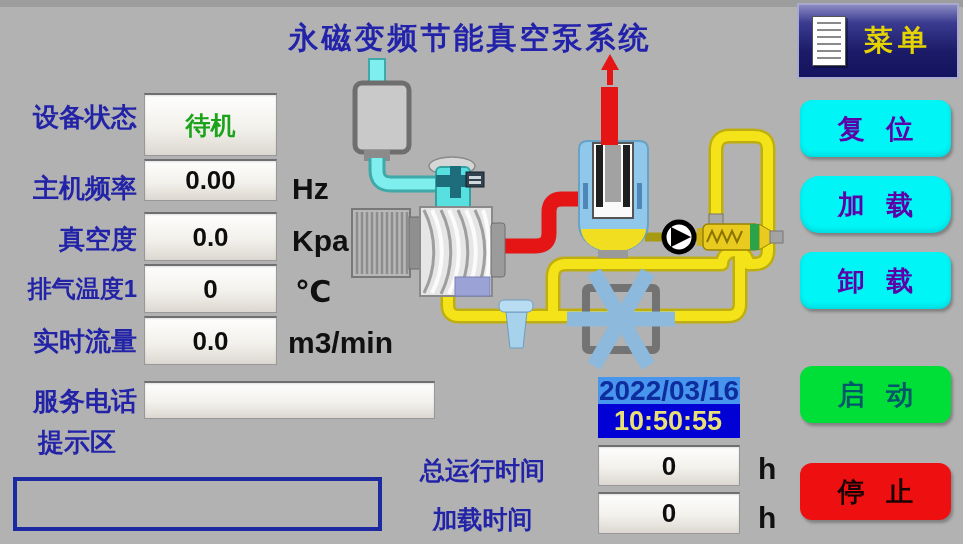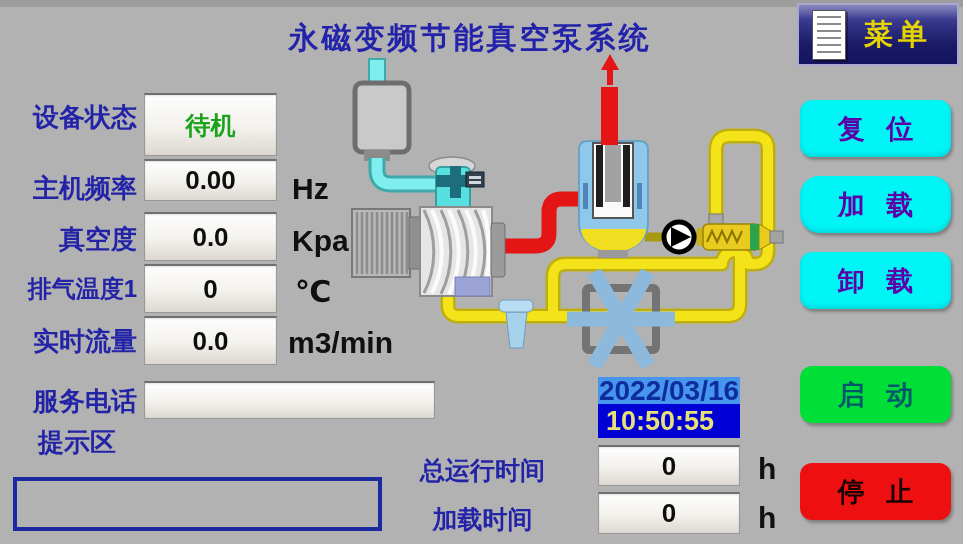--- a/index.html
+++ b/index.html
@@ -33,42 +33,42 @@
   #unit3{left:295px;top:274px}#unit4{left:288px;top:326px}
 
   
   #prompt-box{position:absolute;left:13px;top:477px;width:369px;height:54px;
     border:4px solid #1c2aa2;background:transparent;box-sizing:border-box;}
 
   
   #date-box{position:absolute;left:598px;top:377px;width:142px;height:27px;background:#4795ec;
     color:#0d2d9e;font-size:28px;font-weight:bold;display:flex;align-items:center;justify-content:center;}
   #time-box{position:absolute;left:598px;top:404px;width:142px;height:34px;background:#0101d6;
-    color:#e9e175;font-size:27px;font-weight:bold;display:flex;align-items:center;padding-left:8px;box-sizing:border-box;}
+    color:#e9e175;font-size:27px;font-weight:bold;display:flex;align-items:center;padding-left:16px;box-sizing:border-box;}
 
   
   .rt-lbl{position:absolute;left:380px;width:205px;text-align:center;color:#2323a8;
     font-size:25px;font-weight:bold;white-space:nowrap;}
   #rt-label{top:454px}#lt-label{top:503px}
   #rt-box{top:445px;height:41px;left:598px;width:142px;}
   #lt-box{top:492px;height:42px;left:598px;width:142px;}
   #rt-h{left:758px;top:452px}#lt-h{left:758px;top:501px}
 
   
   .hmi-btn{position:absolute;left:800px;width:151px;height:57px;border-radius:12px;
     display:flex;align-items:center;justify-content:center;font-weight:bold;font-size:27px;
     letter-spacing:0.8em;text-indent:0.8em;cursor:pointer;
     box-shadow:2px 3px 3px rgba(70,70,70,.45), inset 0 -3px 5px rgba(0,90,120,.18);}
   #btn-reset{top:100px;background:#00f6f6;color:#5c00a8;}
   #btn-load{top:176px;background:#00f6f6;color:#5c00a8;border-radius:19px;}
   #btn-unload{top:252px;background:#00f6f6;color:#5c00a8;}
   #btn-start{top:366px;background:#00df38;color:#00566a;box-shadow:2px 3px 3px rgba(70,70,70,.45);}
   #btn-stop{top:463px;background:#ee1010;color:#190404;box-shadow:2px 3px 3px rgba(70,70,70,.45);}
 
-  #btn-menu{position:absolute;left:797px;top:3px;width:162px;height:63px;cursor:pointer;
+  #btn-menu{position:absolute;left:797px;top:3px;width:162px;height:76px;cursor:pointer;
     background:linear-gradient(180deg,#8a8ac2 0%,#3a3a90 25%,#1b1b68 65%,#131360 100%);
     border:2px solid #a9a9cf;box-sizing:border-box;display:flex;align-items:center;}
   #menu-icon{width:32px;height:48px;margin-left:13px;background:#fff;border:1px solid #555;
     box-shadow:2px 2px 0 rgba(0,0,0,.35);}
   #menu-icon .lines{margin:5px 4px;height:38px;
     background:repeating-linear-gradient(180deg,#8a8a8a 0 2px,transparent 2px 7px);}
   #menu-label{color:#e6d400;font-size:29px;font-weight:bold;letter-spacing:5px;margin-left:18px;}
 
   
   #diagram{position:absolute;left:0;top:0;pointer-events:none;}

